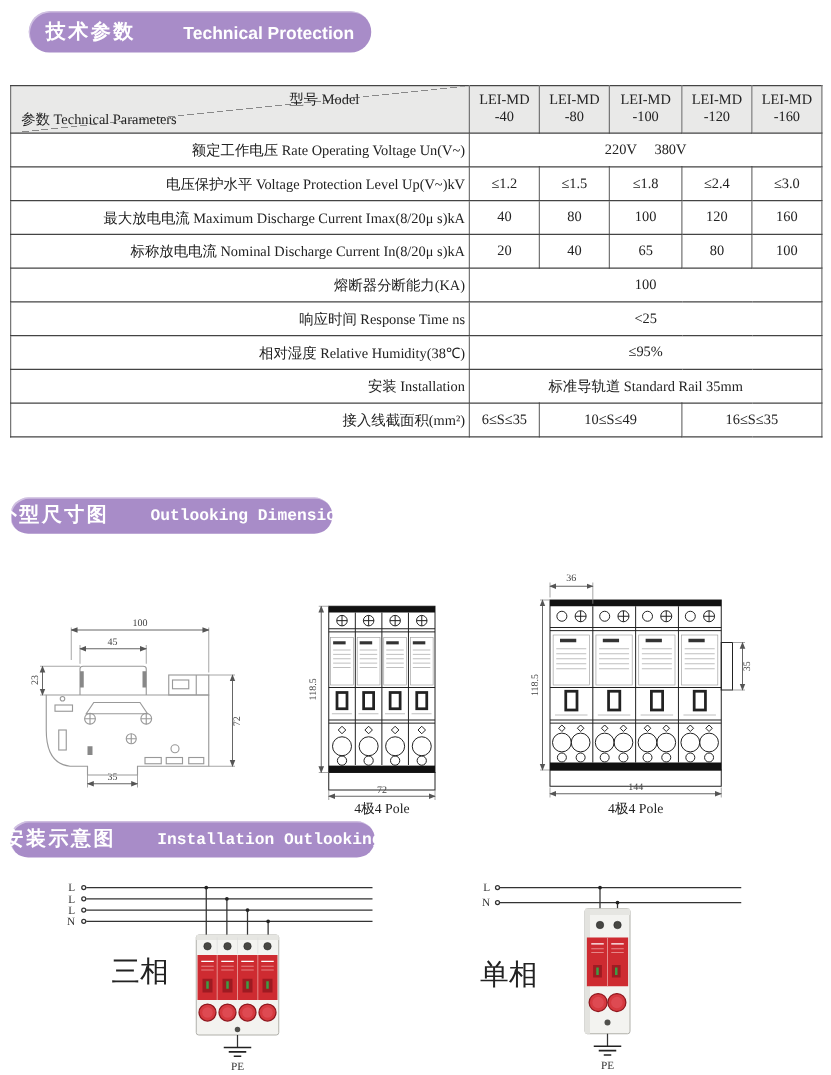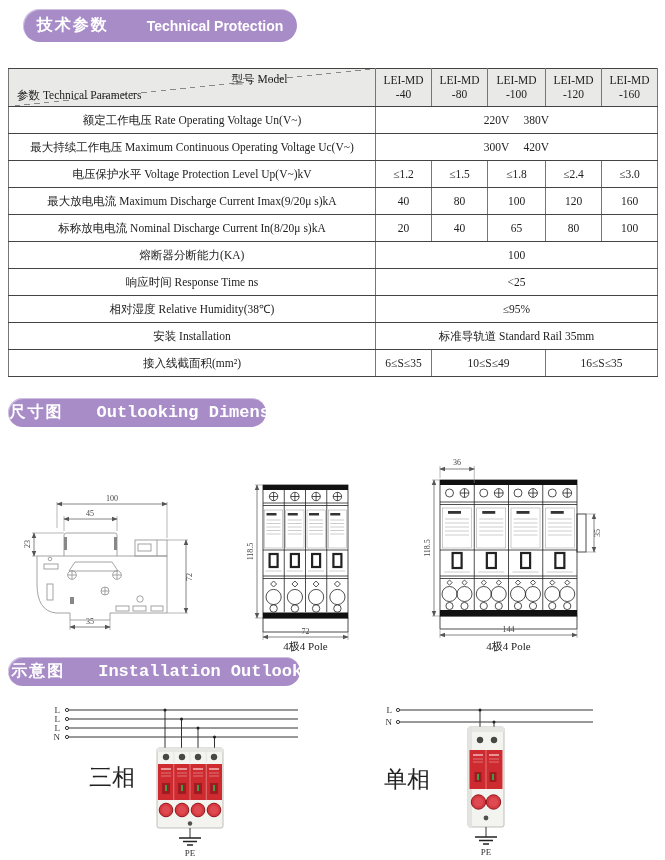--- a/index.html
+++ b/index.html
@@ -5,32 +5,32 @@
   html,body{margin:0;padding:0;background:#fff;}
   .page{position:relative;width:665px;height:860px;background:#ffffff;overflow:hidden;
         font-family:"Liberation Serif", serif;color:#1a1a1a;}
   
   .pill{position:absolute;background:#a88cc8;color:#fff;border-radius:17px;
         display:flex;align-items:center;justify-content:center;
         box-shadow:inset 1px 1px 0 rgba(255,255,255,.45);
         font-family:"Liberation Sans", sans-serif;font-weight:bold;white-space:nowrap;gap:32px;}
   .pill .zh{font-size:16px;letter-spacing:2px;}
   .pill .en{font-size:14px;margin-left:6px;}
-  .pill .en.mono{font-family:"Liberation Mono", monospace;font-size:17px;margin-left:1px;letter-spacing:0;}
+  .pill .en.mono{font-family:"Liberation Mono", monospace;font-size:13px;margin-left:1px;letter-spacing:0;}
   #pill-tech{left:23px;top:9px;width:274px;height:33px;}
   #pill-outlook{left:8px;top:398px;width:258px;height:29px;}
   #pill-install{left:8px;top:657px;width:292px;height:29px;}
   
   table.params{position:absolute;left:8px;top:68px;width:649px;border-collapse:collapse;
         table-layout:fixed;font-size:11.5px;color:#222;}
   table.params td{border:1px solid #777;border-top:1px solid #444;border-bottom:1px solid #444;
         padding:0 3px;overflow:hidden;}
   table.params tr.hrow{height:37px;background:#e9e9e8;}
   table.params tr.brow{height:27px;}
-  td.lbl{text-align:center;padding-left:5px;}
+  td.lbl{text-align:right;padding-left:5px;}
   td.val{text-align:center;white-space:pre;}
   td.mhead{text-align:center;font-size:11.5px;line-height:1.2;}
   td.corner{padding:0;}
   .corner-in{position:relative;width:100%;height:37px;
      background:linear-gradient(to bottom right, rgba(0,0,0,0) 49.7%, #888 49.7%, #888 50.45%, rgba(0,0,0,0) 50.45%);}
   .corner-top{position:absolute;top:3px;left:61%;font-size:11.5px;}
   .corner-bottom{position:absolute;bottom:3px;left:5px;font-size:11.5px;}
   
   svg{position:absolute;overflow:visible;}
   .dim{stroke:#666;stroke-width:.8;fill:none;}
@@ -99,33 +99,29 @@
       <td class="mhead">
         <div>LEI-MD</div>
             <div>-160</div>
           </td>
     </tr>
     <tr class="brow">
       <td class="lbl">额定工作电压 Rate Operating Voltage Un(V~)</td>
       <td class="val" colspan="5">220V     380V</td>
     </tr>
     <tr class="brow">
-      <td class="lbl">最大持续工作电压 Maximum Continuous Operating Voltage Uc(V~)</td>
-      <td class="val" colspan="5">300V     420V</td>
-    </tr>
-    <tr class="brow">
       <td class="lbl">电压保护水平 Voltage Protection Level Up(V~)kV</td>
       <td class="val">≤1.2</td>
       <td class="val">≤1.5</td>
       <td class="val">≤1.8</td>
       <td class="val">≤2.4</td>
       <td class="val">≤3.0</td>
     </tr>
     <tr class="brow">
-      <td class="lbl">最大放电电流 Maximum Discharge Current Imax(9/20μ s)kA</td>
+      <td class="lbl">最大放电电流 Maximum Discharge Current Imax(8/20μ s)kA</td>
       <td class="val">40</td>
       <td class="val">80</td>
       <td class="val">100</td>
       <td class="val">120</td>
       <td class="val">160</td>
     </tr>
     <tr class="brow">
       <td class="lbl">标称放电电流 Nominal Discharge Current In(8/20μ s)kA</td>
       <td class="val">20</td>
       <td class="val">40</td>

